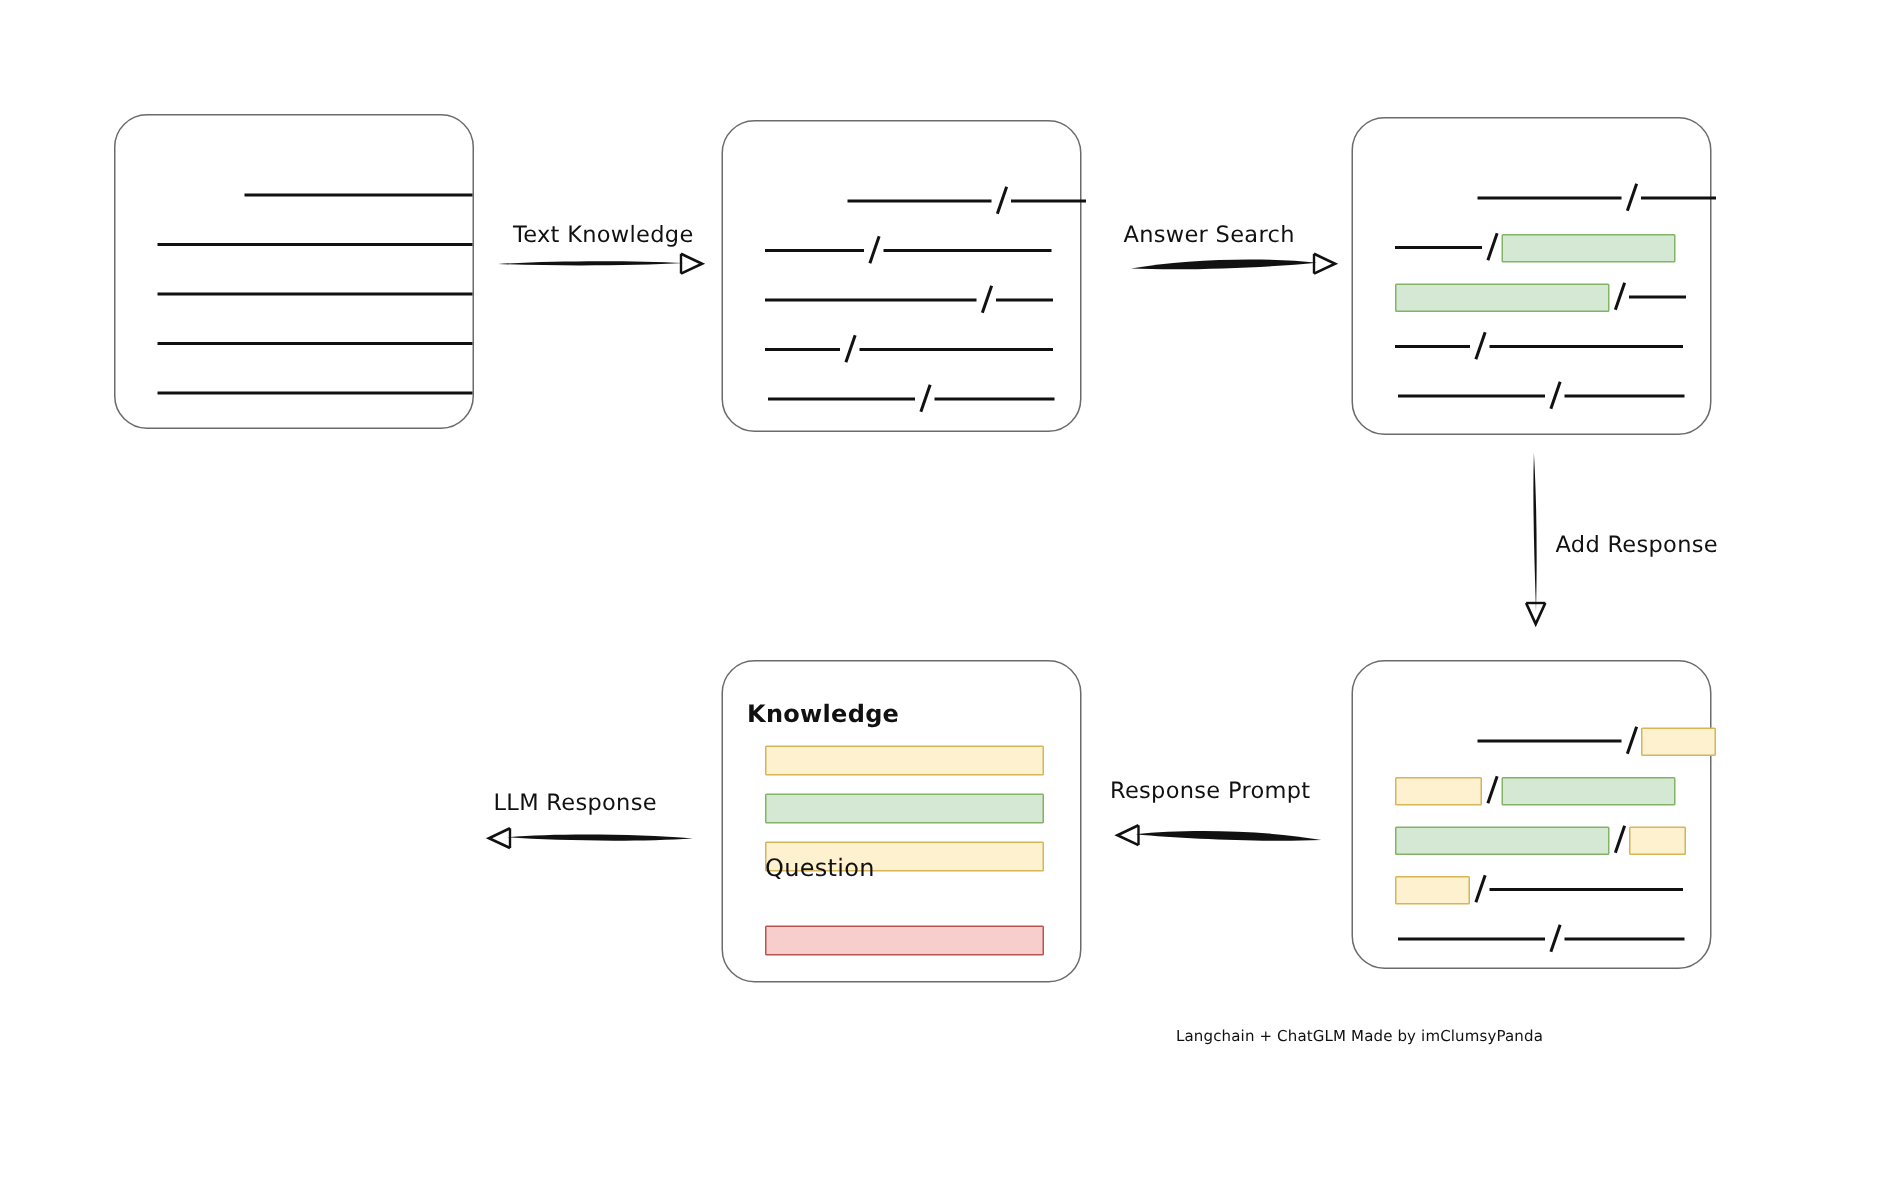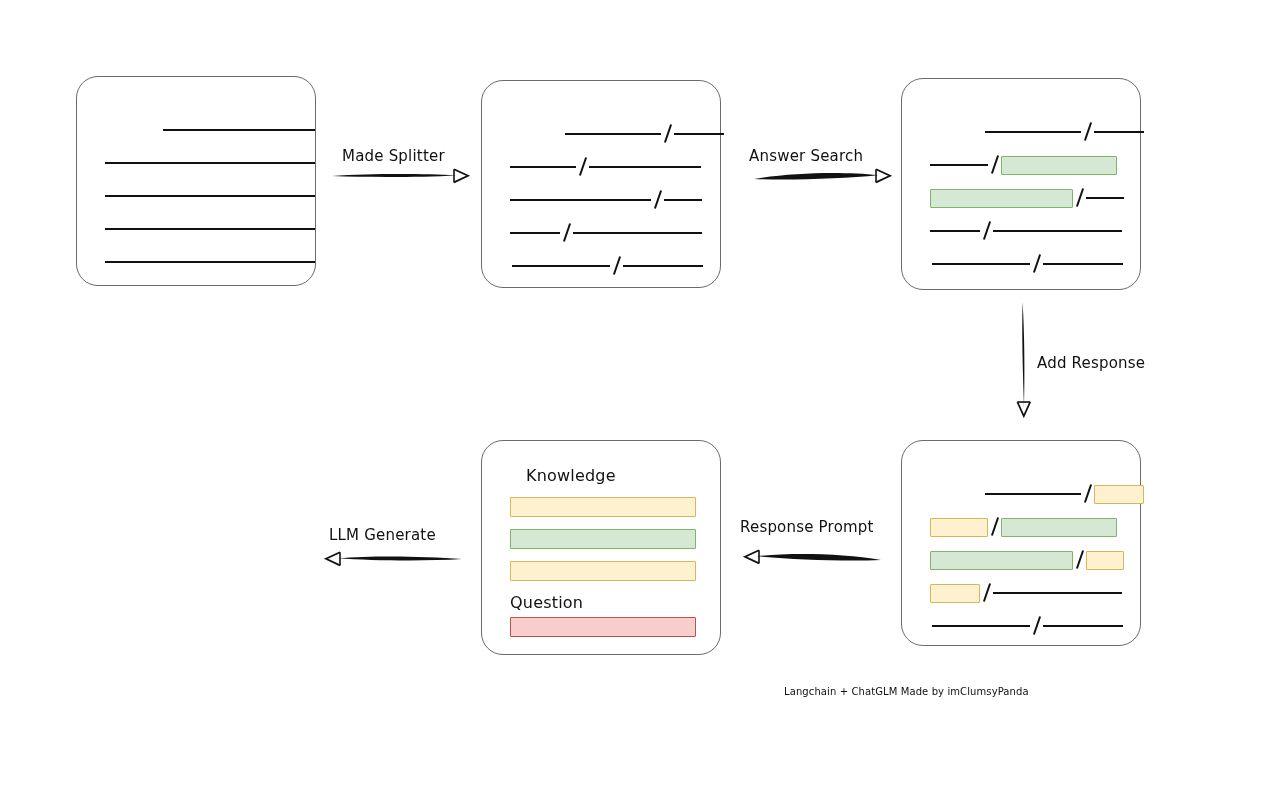--- a/index.html
+++ b/index.html
@@ -214,27 +214,27 @@
           <span class="seg blank" style="width: 2px;"></span>
           <span class="seg" style="width: 98px;"></span>
           <span class="slash"></span>
           <span class="seg" style="width: 80px;"></span>
         </div>
       </div>
   </div>
 
 
   <div class="card" style="left:481px; top:440px; width:240px; height:215px;">
-    <div class="card-label" style="left:44px; top:25px;">Knowledge</div>
+    <div class="card-label" style="left:16px; top:25px;font-weight:bold;">Knowledge</div>
 
     <div class="bar yellow" style="left:28px; top:56px; width:186px;"></div>
     <div class="bar green" style="left:28px; top:88px; width:186px;"></div>
     <div class="bar yellow" style="left:28px; top:120px; width:186px;"></div>
 
-    <div class="card-label" style="left:28px; top:152px;text-align:right;">Question</div>
+    <div class="card-label" style="left:28px; top:128px;text-align:right;">Question</div>
 
     <div class="bar red" style="left:28px; top:176px; width:186px;"></div>
   </div>
 
   <div class="card" style="left:901px; top:440px; width:240px; height:206px;">
     <div class="lines">
         <div class="row" style="top: 42px; padding-left: 28px;">
           <span class="seg blank" style="width: 55px;"></span>
           <span class="seg" style="width: 96px;"></span>
           <span class="slash"></span>
@@ -264,21 +264,21 @@
       </div>
   </div>
 
   <div class="connector" style="left:330px; top:165px;">
     <svg width="140" height="22" viewBox="0 0 140 22">
       <path d="M2,11 C40,8.6 92,8.6 126,10.4 C92,12.2 40,12.4 2,11 Z" fill="#111111"></path>
       <path d="M124,4.2 L138,10.8 L124,17.4" fill="none" stroke="#111111" stroke-width="1.8" stroke-linejoin="miter"></path>
       <path d="M124,4.2 L124,17.4" fill="none" stroke="#111111" stroke-width="1.6"></path>
     </svg>
   </div>
-  <div class="edge-label" style="left:342px; top:147px;">Made Splitter</div>
+  <div class="edge-label" style="left:342px; top:147px;">Text Knowledge</div>
 
   <div class="connector" style="left:752px; top:165px;">
     <svg width="140" height="22" viewBox="0 0 140 22">
       <path d="M2,14 C40,7.4 92,6.4 126,10.2 C92,13.4 40,15.6 2,14 Z" fill="#111111"></path>
       <path d="M124,4.2 L138,10.8 L124,17.4" fill="none" stroke="#111111" stroke-width="1.8" stroke-linejoin="miter"></path>
       <path d="M124,4.2 L124,17.4" fill="none" stroke="#111111" stroke-width="1.6"></path>
     </svg>
   </div>
   <div class="edge-label" style="left:749px; top:147px;">Answer Search</div>
 
@@ -300,17 +300,17 @@
   </div>
   <div class="edge-label" style="left:740px; top:518px;">Response Prompt</div>
 
   <div class="connector" style="left:318px; top:548px;">
     <svg width="146" height="22" viewBox="0 0 146 22">
       <path d="M144,11 C106,8.0 54,7.4 20,10.2 C54,12.6 106,13.4 144,11 Z" fill="#111111"></path>
       <path d="M22,4.2 L8,10.8 L22,17.4" fill="none" stroke="#111111" stroke-width="1.8" stroke-linejoin="miter"></path>
       <path d="M22,4.2 L22,17.4" fill="none" stroke="#111111" stroke-width="1.6"></path>
     </svg>
   </div>
-  <div class="edge-label" style="left:329px; top:526px;">LLM Generate</div>
+  <div class="edge-label" style="left:329px; top:526px;">LLM Response</div>
 
   <div class="caption" style="left:784px; top:686px;">Langchain + ChatGLM Made by imClumsyPanda</div>
 
 </div>
 
 </body></html>

